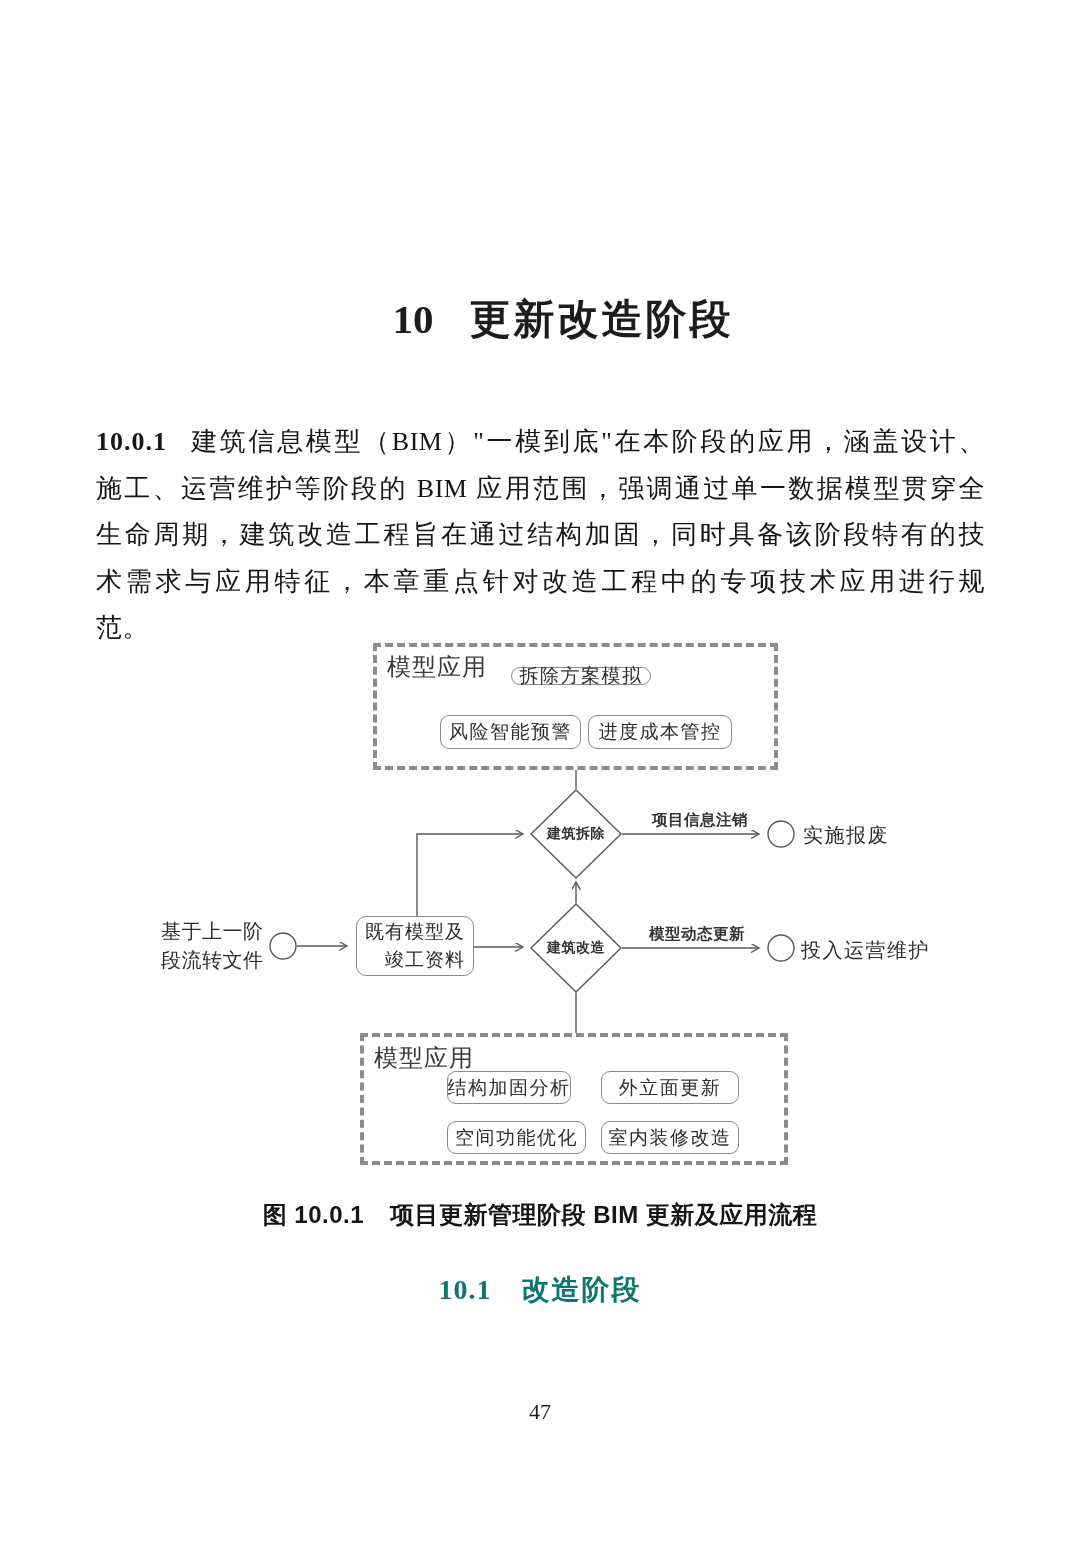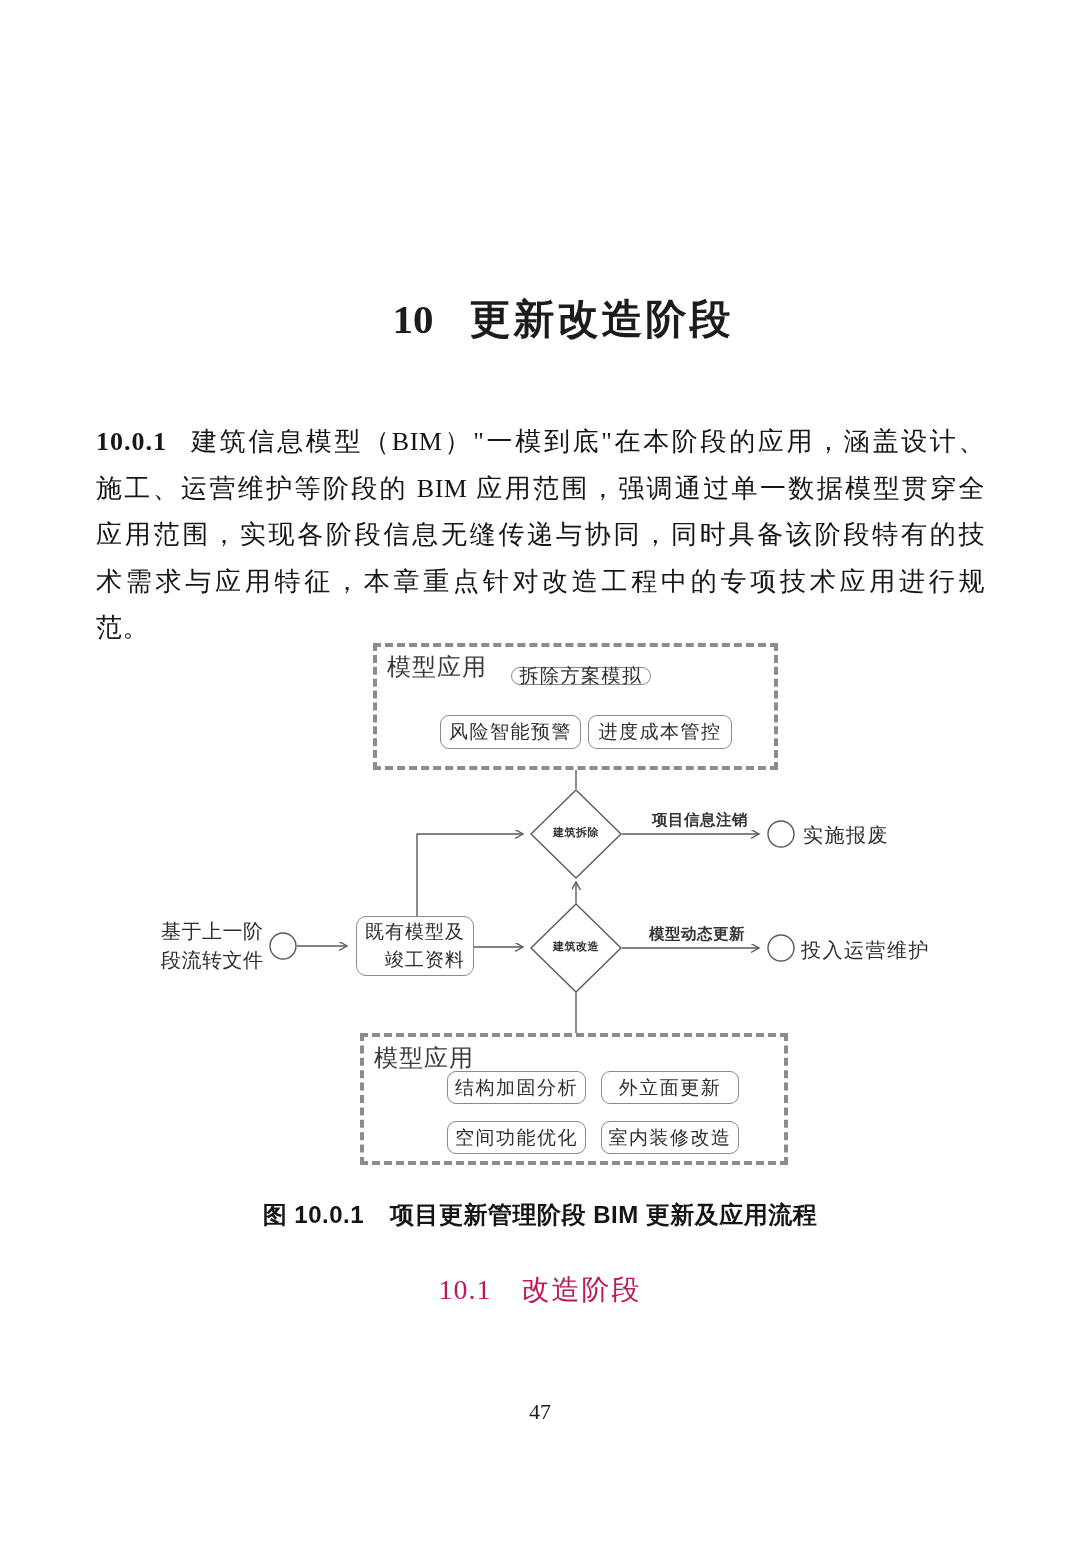--- a/index.html
+++ b/index.html
@@ -60,21 +60,21 @@
   .source-box {
     border: 1.5px solid #8a8a8a;
     border-radius: 10px;
     background: #ffffff;
     display: flex; align-items: center; justify-content: center;
     font-size: 19px; line-height: 28px; color: #2e2e2e;
     letter-spacing: 1px; white-space: pre-line; text-align: right;
   }
   .diamond-label {
     width: 92px; text-align: center;
-    font-size: 11px; font-weight: 600; color: #333333;
+    font-size: 14px; font-weight: 600; color: #333333;
     letter-spacing: 0.5px; white-space: nowrap;
   }
   .edge-label {
     font-size: 15.5px; font-weight: 600; color: #333333;
     letter-spacing: 0.5px; white-space: nowrap;
   }
   .terminal-label {
     font-size: 20px; color: #2e2e2e; letter-spacing: 1.5px; white-space: nowrap;
   }
   .start-label {
@@ -85,21 +85,21 @@
   
   .figure-caption {
     left: 0; top: 1199px; width: 1080px; text-align: center;
     font-family: "Liberation Sans", "DejaVu Sans", sans-serif;
     font-weight: 600; font-size: 24px; color: #151515;
     letter-spacing: 0.5px; white-space: nowrap;
   }
   .figure-caption .cap-prefix { margin-right: 26px; }
   .section-title {
     left: 0; top: 1271px; width: 1080px; text-align: center;
-    font-weight: normal; font-size: 28px; color: #be185d;
+    font-weight: bold; font-size: 28px; color: #0f766e;
     letter-spacing: 2px; white-space: nowrap;
   }
   .section-title .num {
     font-family: "Liberation Serif", "DejaVu Serif", serif;
     margin-right: 30px; letter-spacing: 1px;
   }
   .section-title .txt { font-family: "Liberation Sans", "DejaVu Sans", sans-serif; }
   .page-number {
     left: 0; top: 1399px; width: 1080px; text-align: center;
     font-size: 22px; color: #1c1c1c;
@@ -110,21 +110,21 @@
 
 <div class="page">
 
   <div class="abs chapter-title">
     <span class="num">10</span><span>更新改造阶段</span>
   </div>
 
   <div class="abs para" style="top:419px;">
     <div class="line"><span class="bold-num">10.0.1</span><span>建筑信息模型（BIM）"一模到底"在本阶段的应用，涵盖设计、</span></div>
     <div class="line">施工、运营维护等阶段的 BIM 应用范围，强调通过单一数据模型贯穿全</div>
-    <div class="line">应用范围，实现各阶段信息无缝传递与协同，同时具备该阶段特有的技</div>
+    <div class="line">生命周期，建筑改造工程旨在通过结构加固，同时具备该阶段特有的技</div>
     <div class="line">术需求与应用特征，本章重点针对改造工程中的专项技术应用进行规</div>
     <div class="line last">范。</div>
   </div>
 
   <svg class="abs diagram-svg" viewBox="0 0 1080 1565" xmlns="http://www.w3.org/2000/svg">
     <defs>
       <marker id="arrow" markerWidth="11" markerHeight="11" refX="8" refY="4.5" orient="auto" markerUnits="userSpaceOnUse">
         <path d="M0,0 L8,4.5 L0,9" fill="none" stroke="#5a5a5a" stroke-width="1.4"></path>
       </marker>
     </defs>
@@ -170,21 +170,21 @@
   <div class="abs diamond-label" style="left:530px; top:939px;">建筑改造</div>
 
   <div class="abs edge-label" style="left:652px; top:810px;">项目信息注销</div>
   <div class="abs edge-label" style="left:649px; top:924px;">模型动态更新</div>
 
   <div class="abs terminal-label" style="left:803px; top:822px;">实施报废</div>
   <div class="abs terminal-label" style="left:801px; top:937px;">投入运营维护</div>
 
   <div class="abs dashed-box" style="left:360px; top:1033px; width:428px; height:132px;"></div>
   <div class="abs group-label" style="left:374px; top:1042px;">模型应用</div>
-  <div class="abs node" style="left:447px; top:1071px; width:139px; height:33px;">结构加固分析</div>
+  <div class="abs node" style="left:447px; top:1071px; width:124px; height:33px;">结构加固分析</div>
   <div class="abs node" style="left:601px; top:1071px; width:138px; height:33px;">外立面更新</div>
   <div class="abs node" style="left:447px; top:1121px; width:139px; height:33px;">空间功能优化</div>
   <div class="abs node" style="left:601px; top:1121px; width:138px; height:33px;">室内装修改造</div>
 
   <div class="abs figure-caption">
     <span class="cap-prefix">图 10.0.1</span><span>项目更新管理阶段 BIM 更新及应用流程</span>
   </div>
 
   <div class="abs section-title">
     <span class="num">10.1</span><span class="txt">改造阶段</span>

